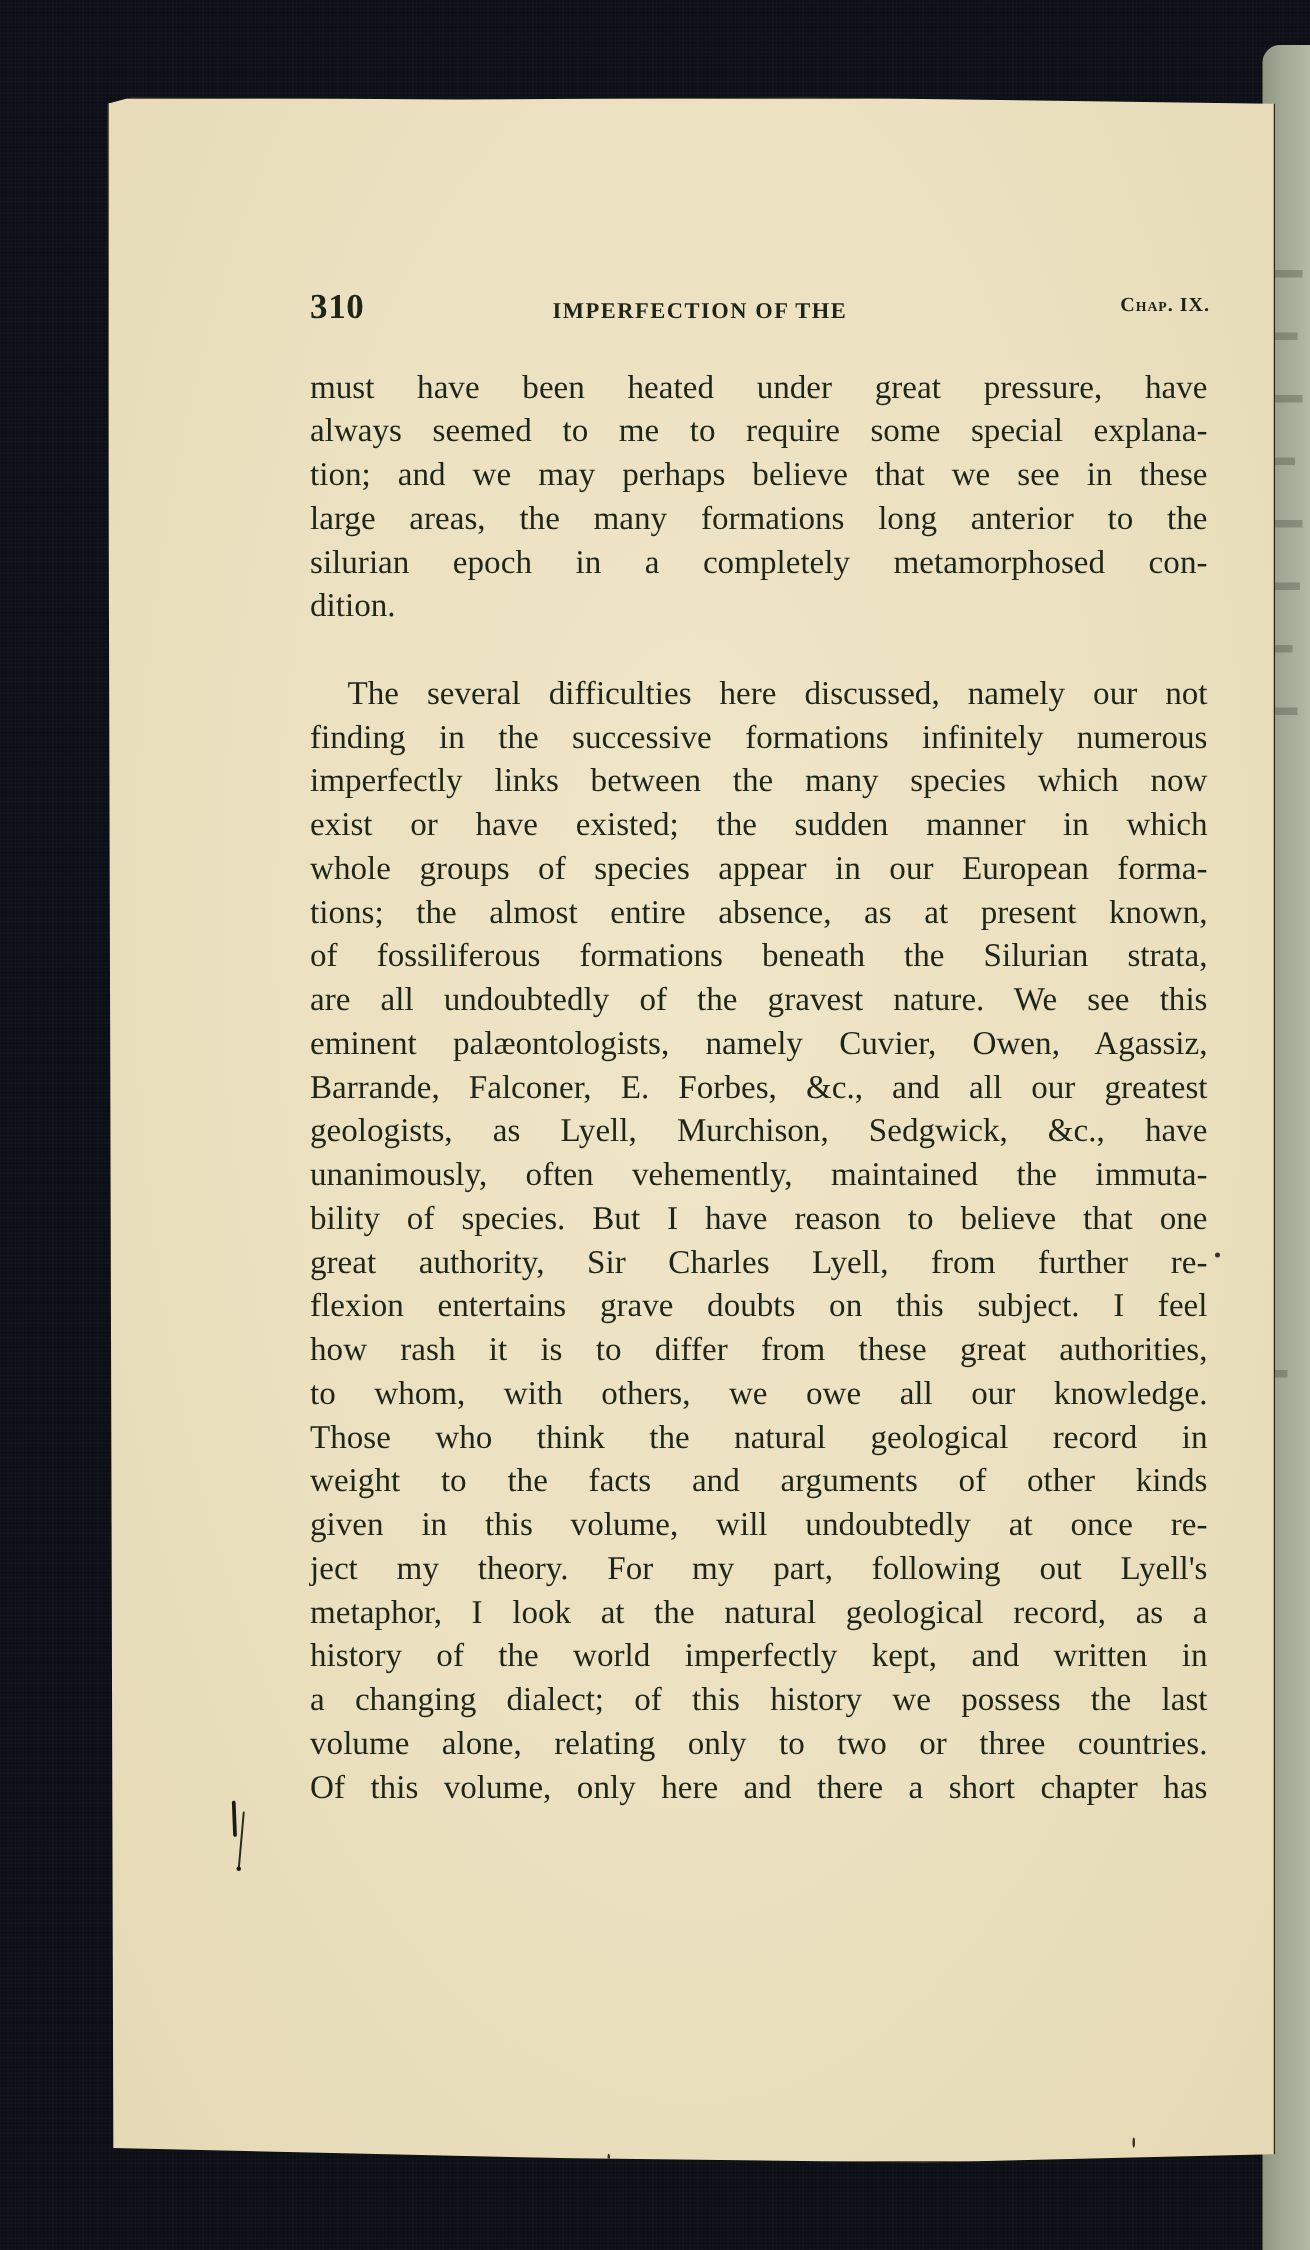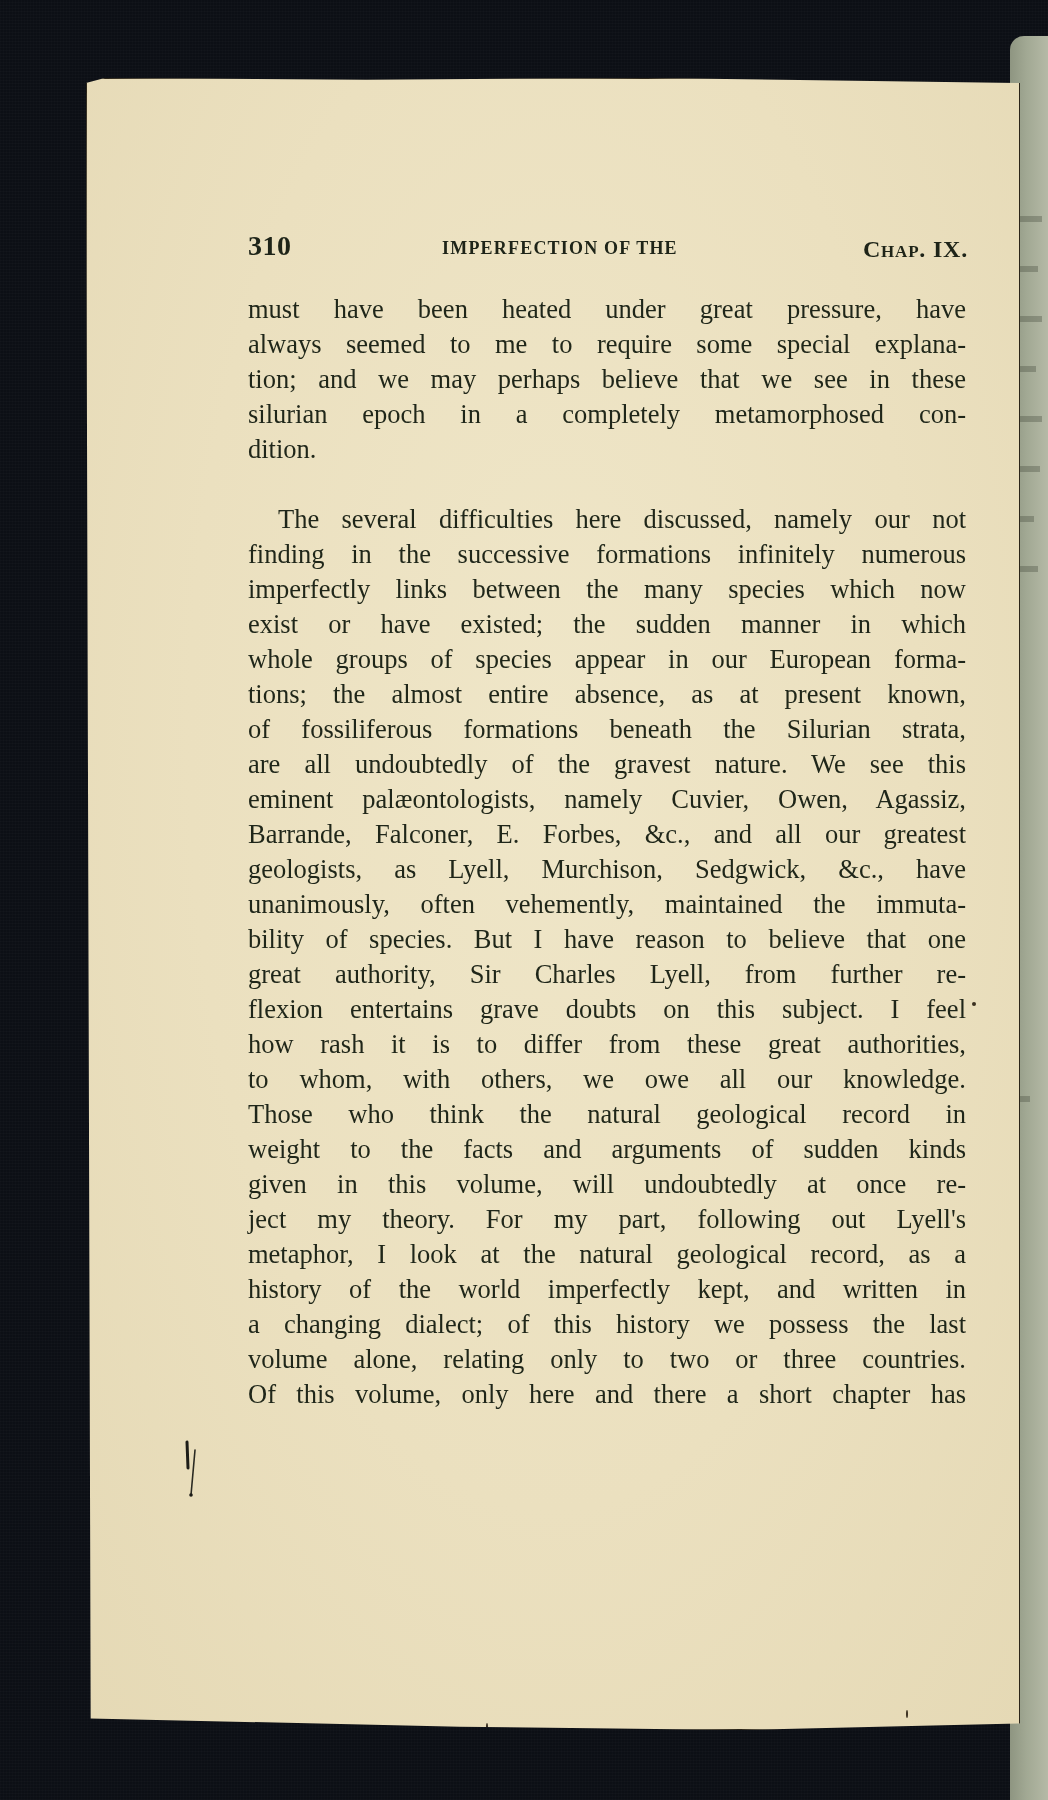--- a/index.html
+++ b/index.html
@@ -77,21 +77,21 @@
       top: 8px;
       font-size: 18px;
       letter-spacing: 1.2px;
       font-variant: small-caps;
       text-transform: uppercase;
     }
     .chapter-ref {
       position: absolute;
       right: -2px;
       top: 6px;
-      font-size: 24px;
+      font-size: 16px;
       font-variant: small-caps;
       letter-spacing: 0.8px;
     }
     .body-text {
       position: absolute;
       top: 214px;
       left: 0;
       width: 718px;
       color: #1f2619;
       font-size: 26.5px;
@@ -155,20 +155,21 @@
       <span class="page-number">310</span>
       <span class="running-title">IMPERFECTION OF THE</span>
       <span class="chapter-ref">Chap. IX.</span>
     </div>
 
     <div class="body-text">
       <div>
         <span class="line">must have been heated under great pressure, have</span>
         <span class="line">always seemed to me to require some special explana-</span>
         <span class="line">tion; and we may perhaps believe that we see in these</span>
+        <span class="line">large areas, the many formations long anterior to the</span>
         <span class="line">silurian epoch in a completely metamorphosed con-</span>
         <span class="line last">dition.</span>
       </div>
       <div class="para-gap"></div>
       <div>
         <span class="line indent">The several difficulties here discussed, namely our not</span>
         <span class="line">finding in the successive formations infinitely numerous</span>
         <span class="line">imperfectly links between the many species which now</span>
         <span class="line">exist or have existed; the sudden manner in which</span>
         <span class="line">whole groups of species appear in our European forma-</span>
@@ -178,21 +179,21 @@
         <span class="line">eminent palæontologists, namely Cuvier, Owen, Agassiz,</span>
         <span class="line">Barrande, Falconer, E. Forbes, &amp;c., and all our greatest</span>
         <span class="line">geologists, as Lyell, Murchison, Sedgwick, &amp;c., have</span>
         <span class="line">unanimously, often vehemently, maintained the immuta-</span>
         <span class="line">bility of species. But I have reason to believe that one</span>
         <span class="line">great authority, Sir Charles Lyell, from further re-</span>
         <span class="line">flexion entertains grave doubts on this subject. I feel</span>
         <span class="line">how rash it is to differ from these great authorities,</span>
         <span class="line">to whom, with others, we owe all our knowledge.</span>
         <span class="line">Those who think the natural geological record in</span>
-        <span class="line">weight to the facts and arguments of sudden kinds</span>
+        <span class="line">weight to the facts and arguments of other kinds</span>
         <span class="line">given in this volume, will undoubtedly at once re-</span>
         <span class="line">ject my theory. For my part, following out Lyell's</span>
         <span class="line">metaphor, I look at the natural geological record, as a</span>
         <span class="line">history of the world imperfectly kept, and written in</span>
         <span class="line">a changing dialect; of this history we possess the last</span>
         <span class="line">volume alone, relating only to two or three countries.</span>
         <span class="line">Of this volume, only here and there a short chapter has</span>
       </div>
     </div>
   </div>

